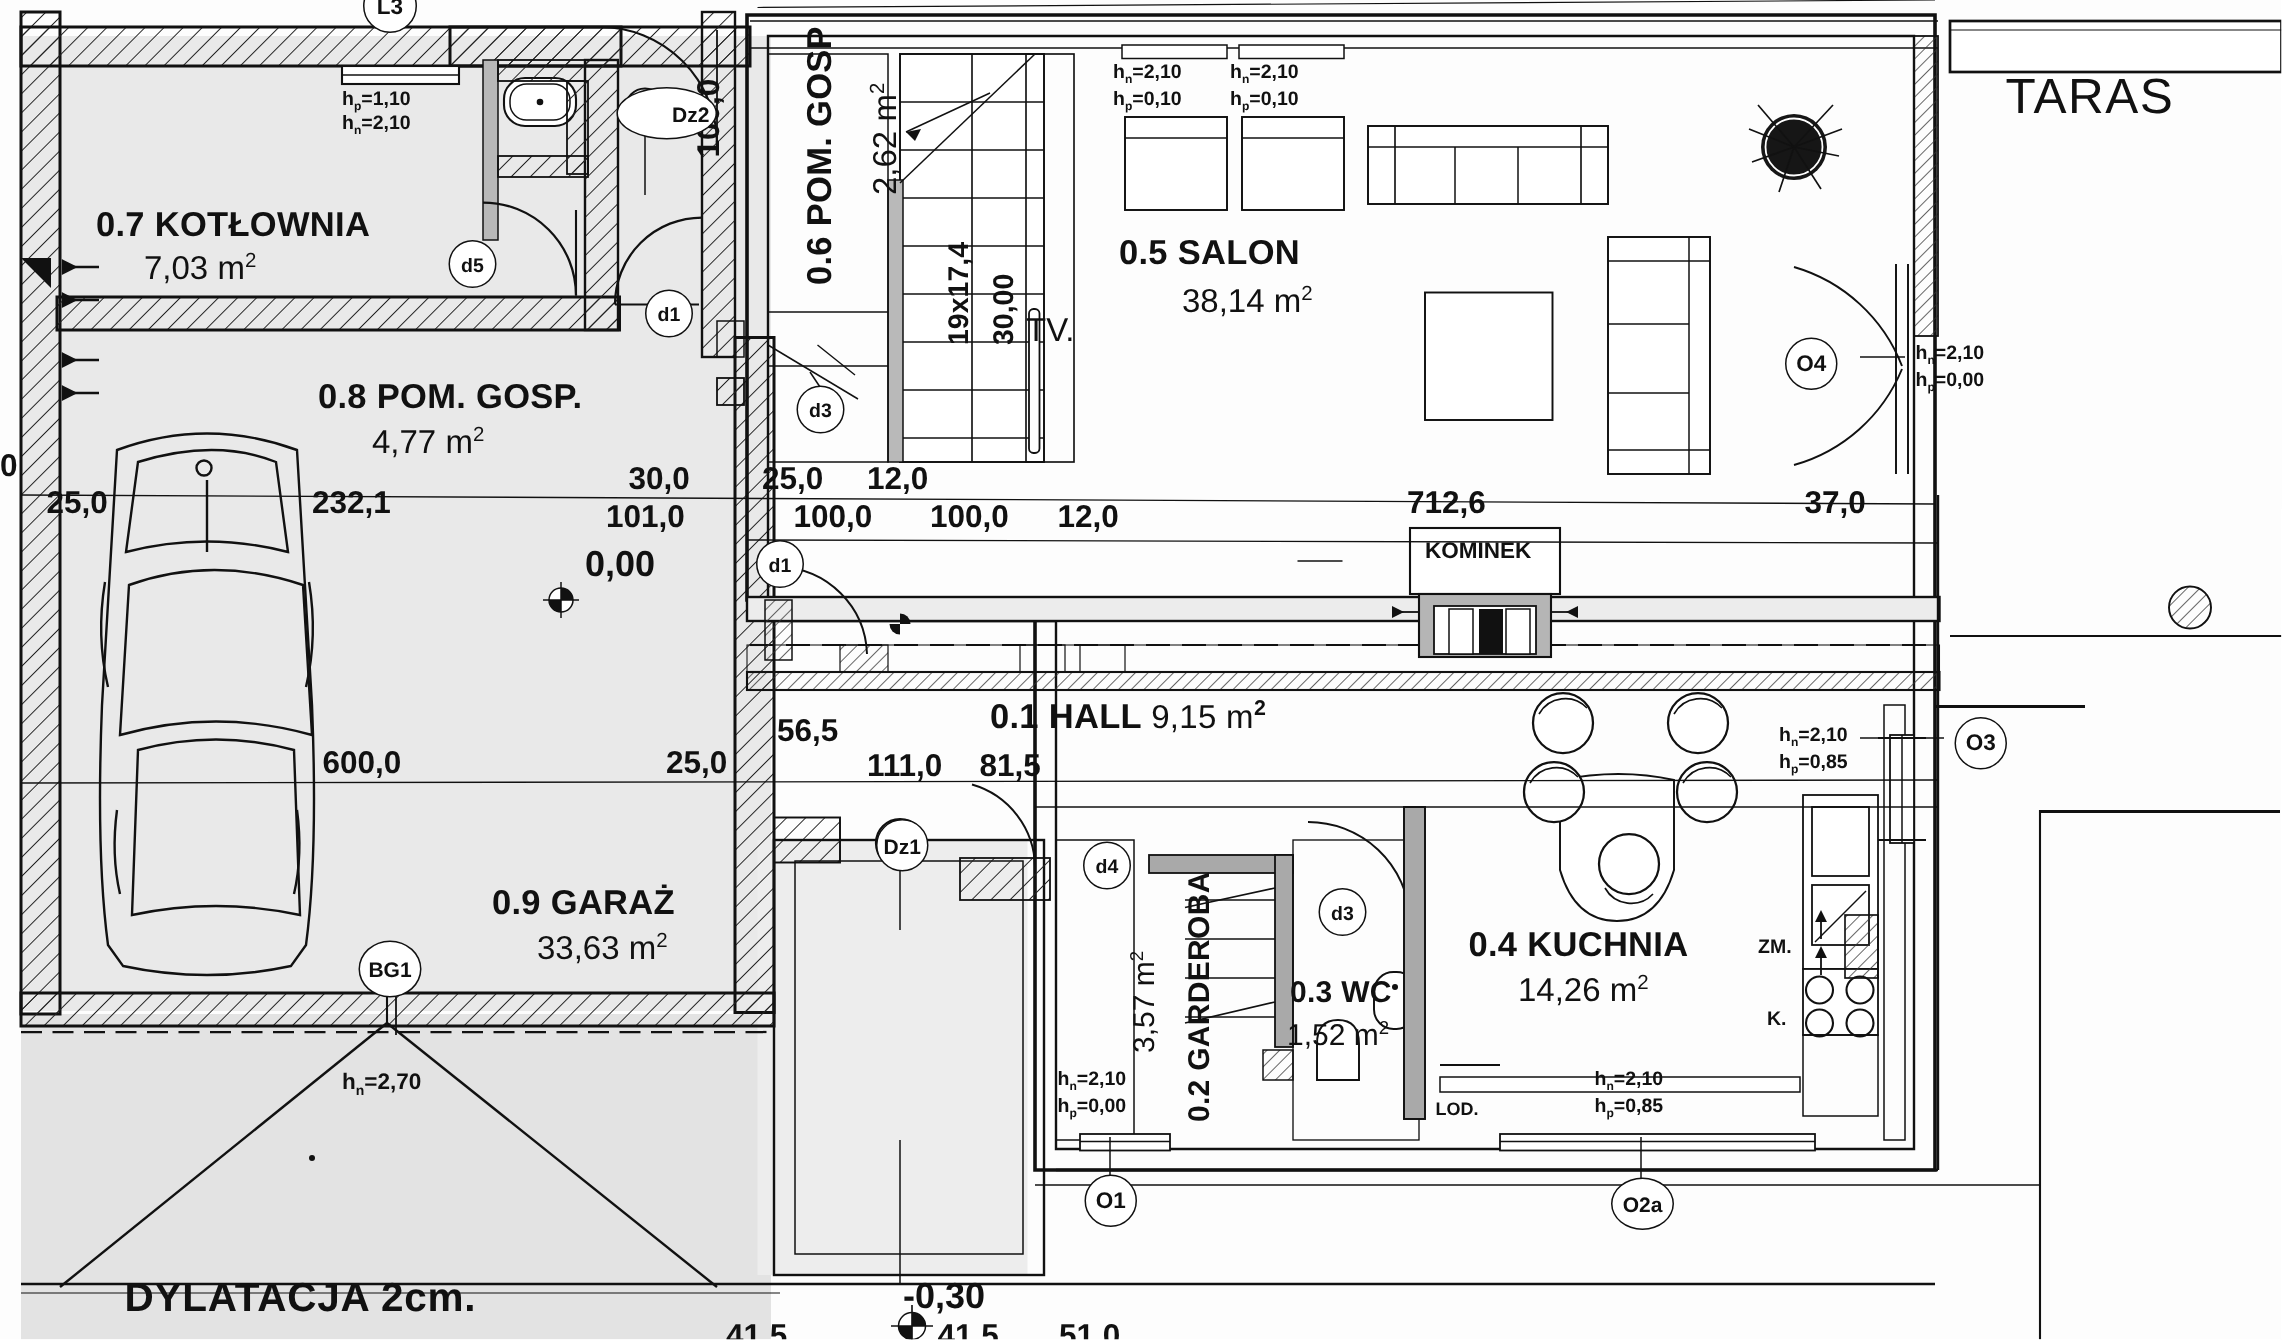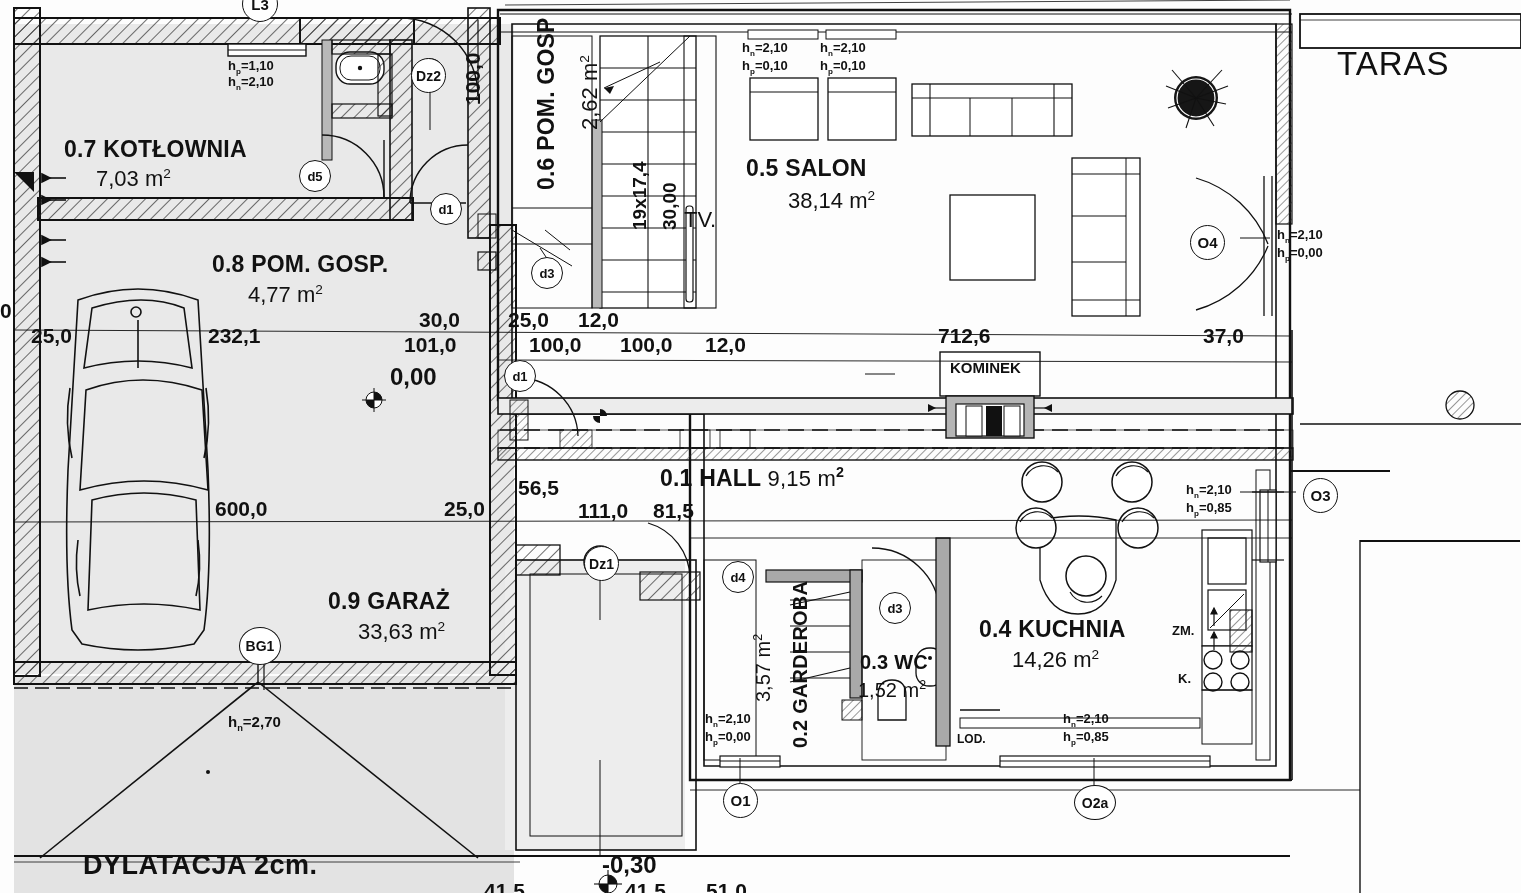--- a/index.html
+++ b/index.html
@@ -430,21 +430,21 @@
 <div class="lbl dim" style="left:578px;top:500px;">111,0</div>
 <div class="lbl dim" style="left:653px;top:500px;">81,5</div>
 
 <div class="lbl dim vert" style="left:462px;top:105px;transform:rotate(-90deg);">100,0</div>
 
 <div class="lbl dim" style="left:484px;top:880px;">41,5</div>
 <div class="lbl dim" style="left:625px;top:880px;">41,5</div>
 <div class="lbl dim" style="left:706px;top:880px;">51,0</div>
 
 <div class="mark" style="left:242px;top:-14px;width:34px;height:34px;">L3</div>
-<div class="mark" style="left:411px;top:58px;width:33px;height:33px;font-size:14px;">Dz2</div>
+<div class="mark" style="left:411px;top:58px;width:33px;height:33px;font-size:14px;padding-left:32px;">Dz2</div>
 <div class="mark sm" style="left:299px;top:160px;width:30px;height:30px;">d5</div>
 <div class="mark sm" style="left:430px;top:193px;width:30px;height:30px;">d1</div>
 <div class="mark sm" style="left:531px;top:257px;width:30px;height:30px;">d3</div>
 <div class="mark sm" style="left:504px;top:360px;width:30px;height:30px;">d1</div>
 <div class="mark" style="left:584px;top:546px;width:33px;height:33px;font-size:14px;">Dz1</div>
 <div class="mark sm" style="left:722px;top:561px;width:30px;height:30px;">d4</div>
 <div class="mark sm" style="left:879px;top:592px;width:30px;height:30px;">d3</div>
 <div class="mark" style="left:1190px;top:225px;width:33px;height:33px;">O4</div>
 <div class="mark" style="left:1303px;top:478px;width:33px;height:33px;">O3</div>
 <div class="mark" style="left:723px;top:783px;width:33px;height:33px;">O1</div>

